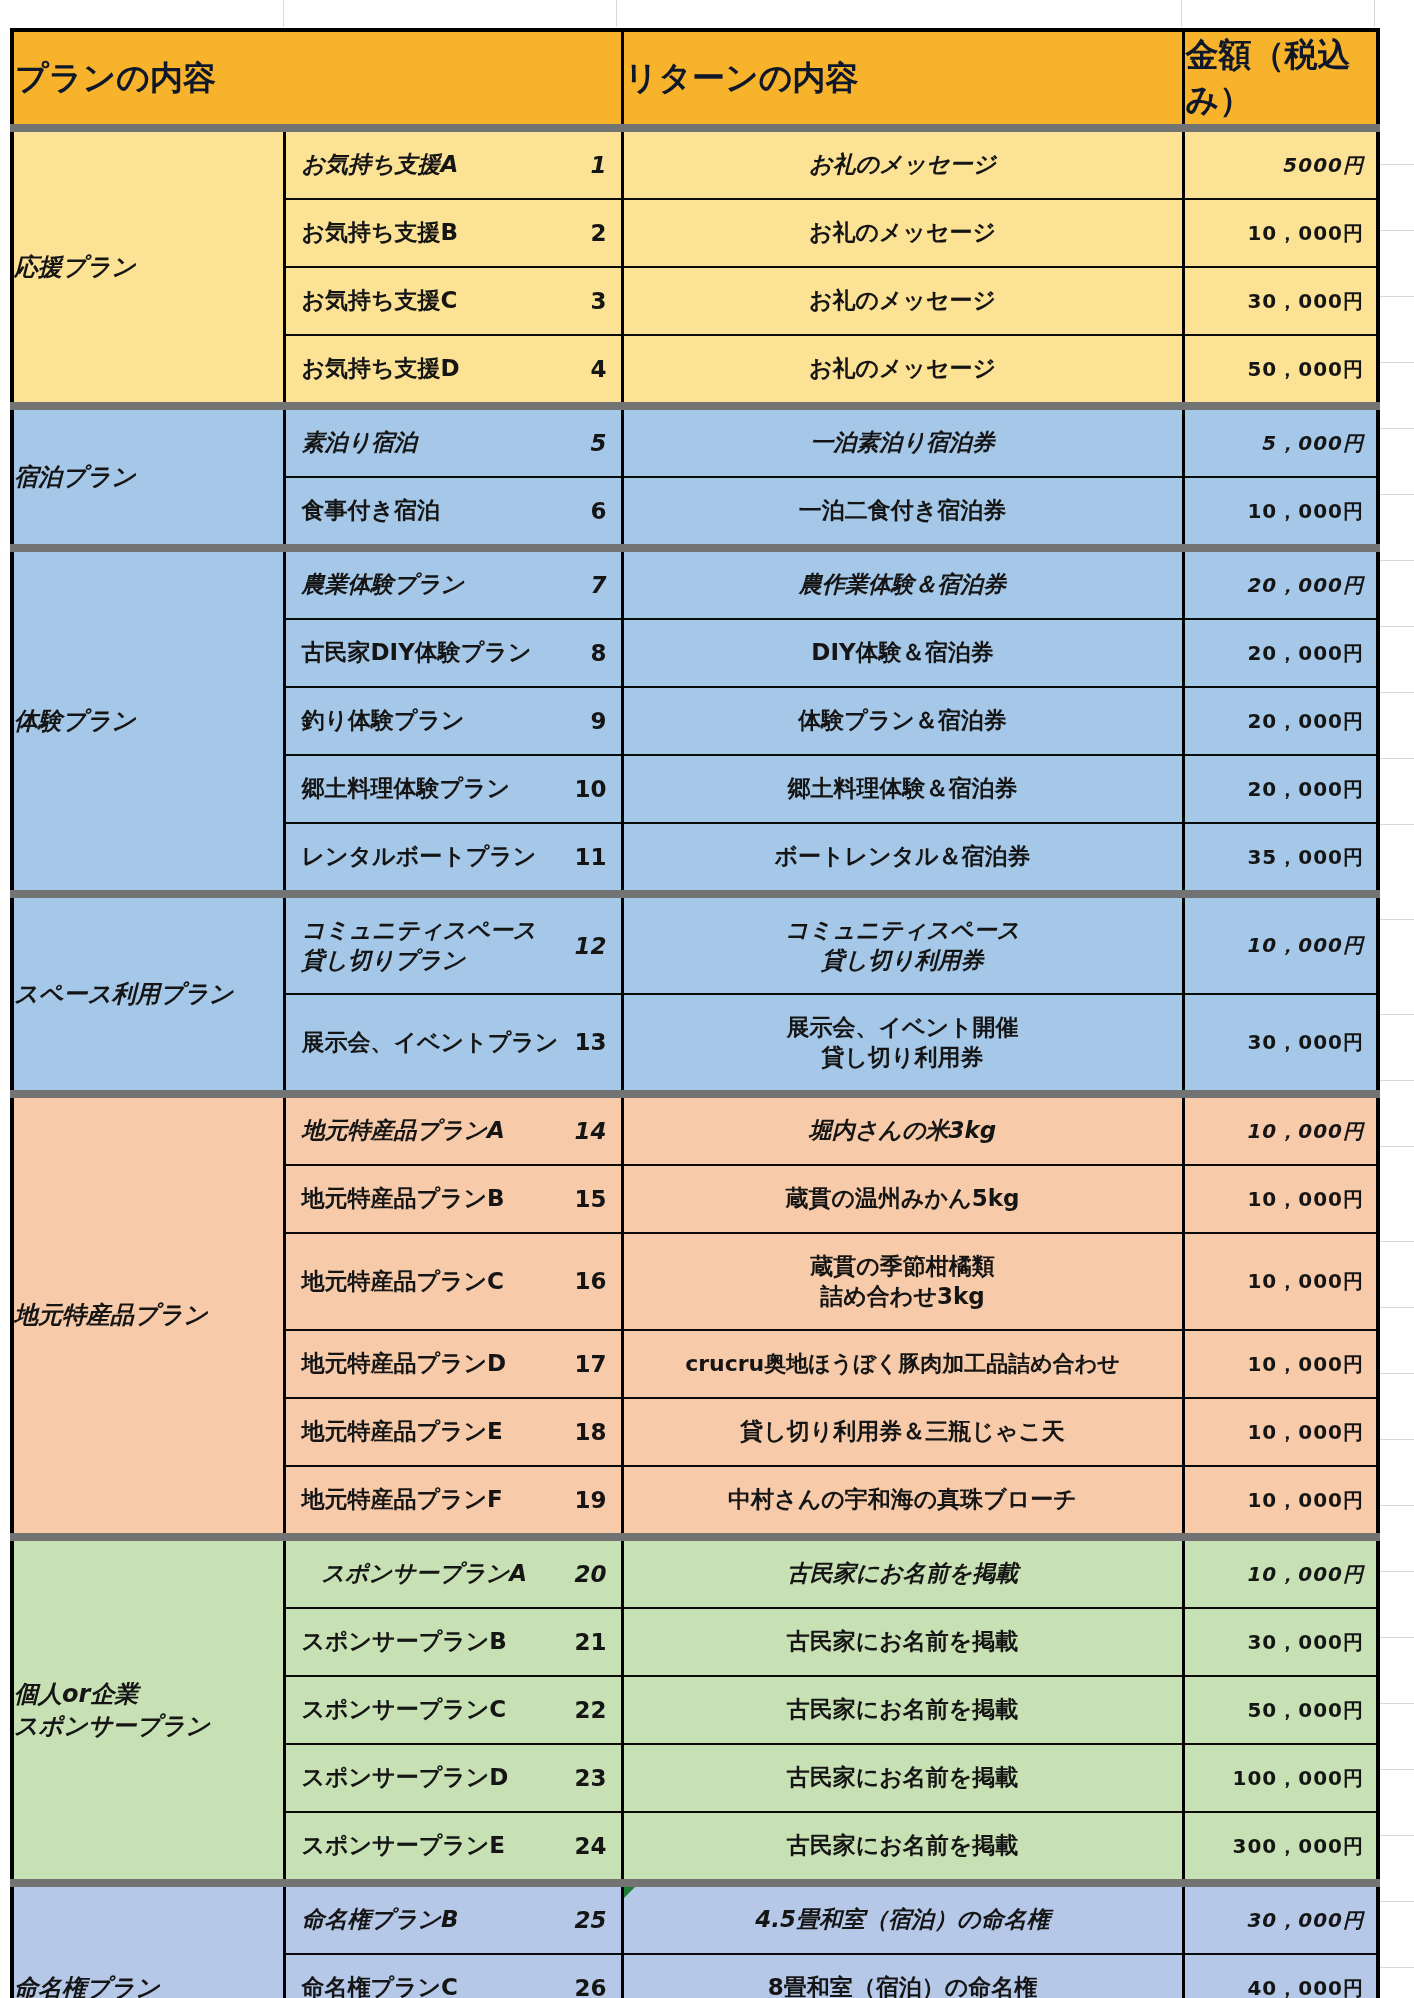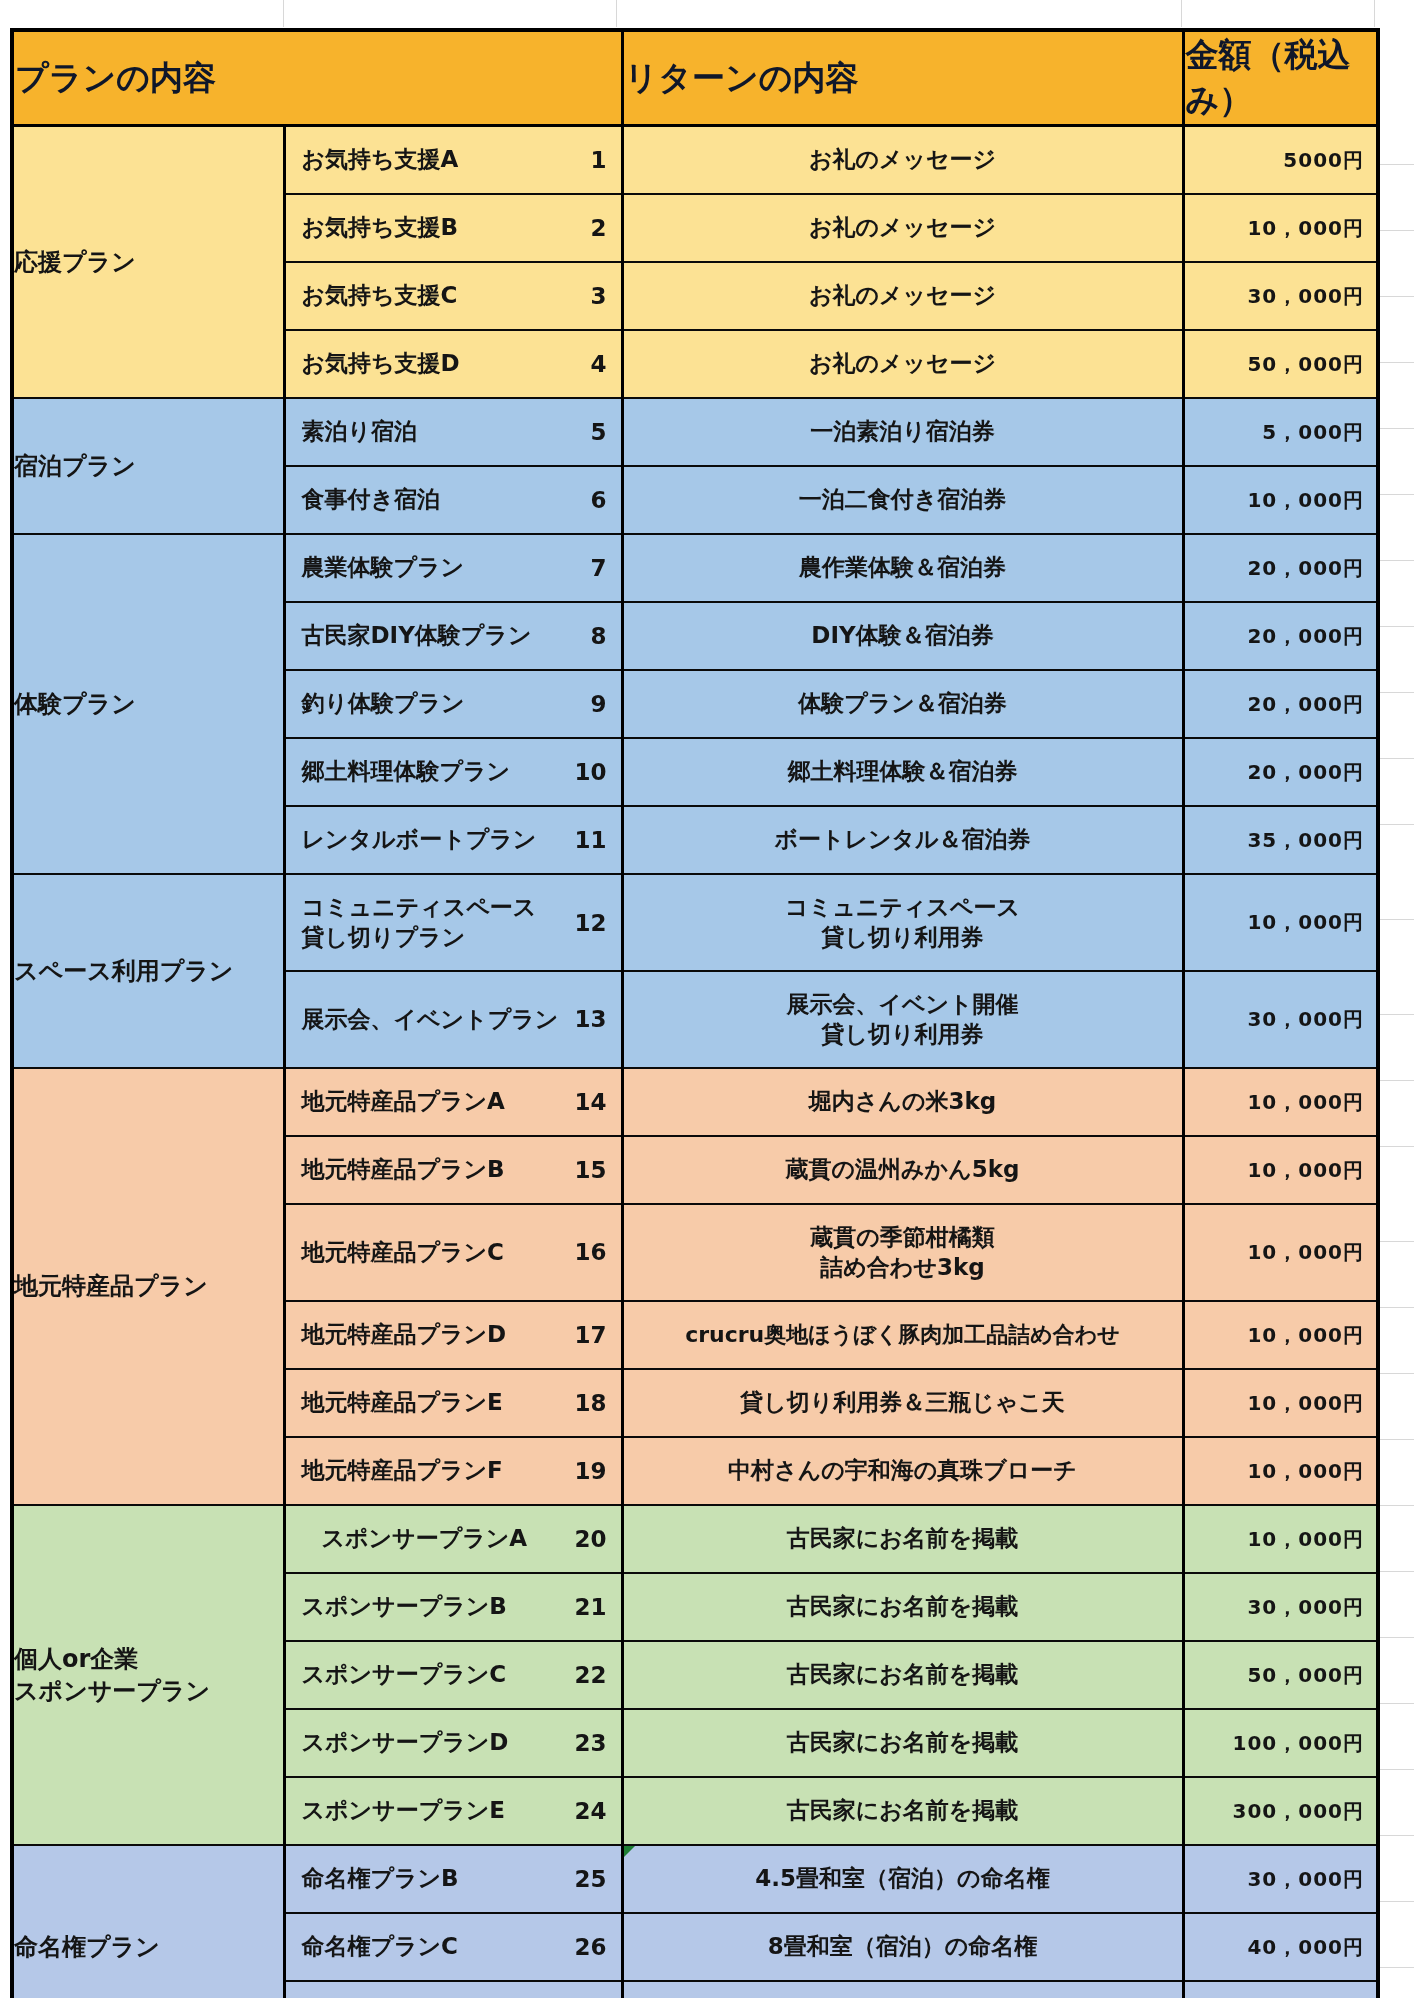--- a/index.html
+++ b/index.html
@@ -28,21 +28,21 @@
   }
   td{
     border:2px solid #0a0a0a;vertical-align:middle;
     font-size:23px;font-weight:bold;color:#151515;
     position:relative;padding:0;
   }
   td,th{overflow:hidden;}
   tr.row-single td{height:66px;}
   tr.row-tall td{height:95px;}
   
-  tr.group-start td{border-top:2px solid #737373;}
+  tr.group-start td{border-top:8px solid #737373;font-style:italic;}
   
   td.plan-cell,th.h-plan{border-left:3px solid #000;}
   td.return-cell,th.h-return{border-left:3px solid #000;border-right:3px solid #000;}
   td.group-cell{border-left:4px solid #000;}
   td.amount-cell,th.h-amount{border-right:4px solid #000;}
 
   td.group-cell{
     text-align:left;white-space:pre-line;line-height:1.35;font-size:24px;
   }
   td.plan-cell .plan-wrap{

